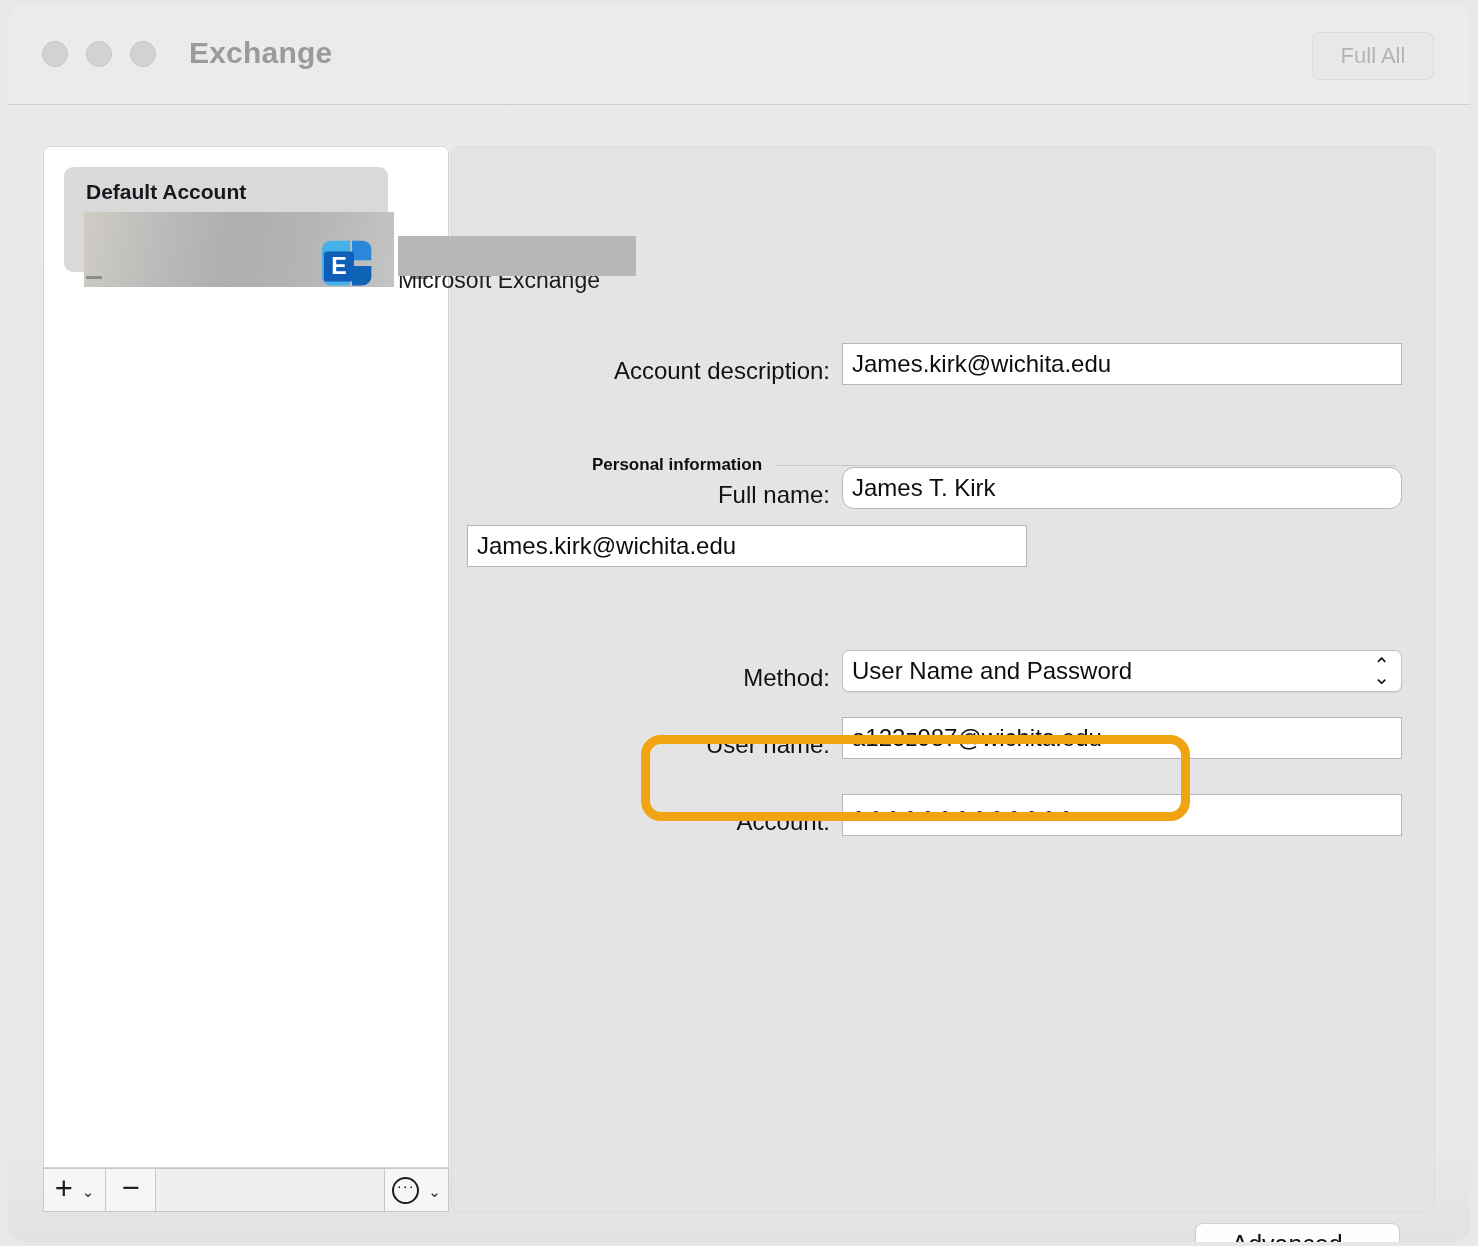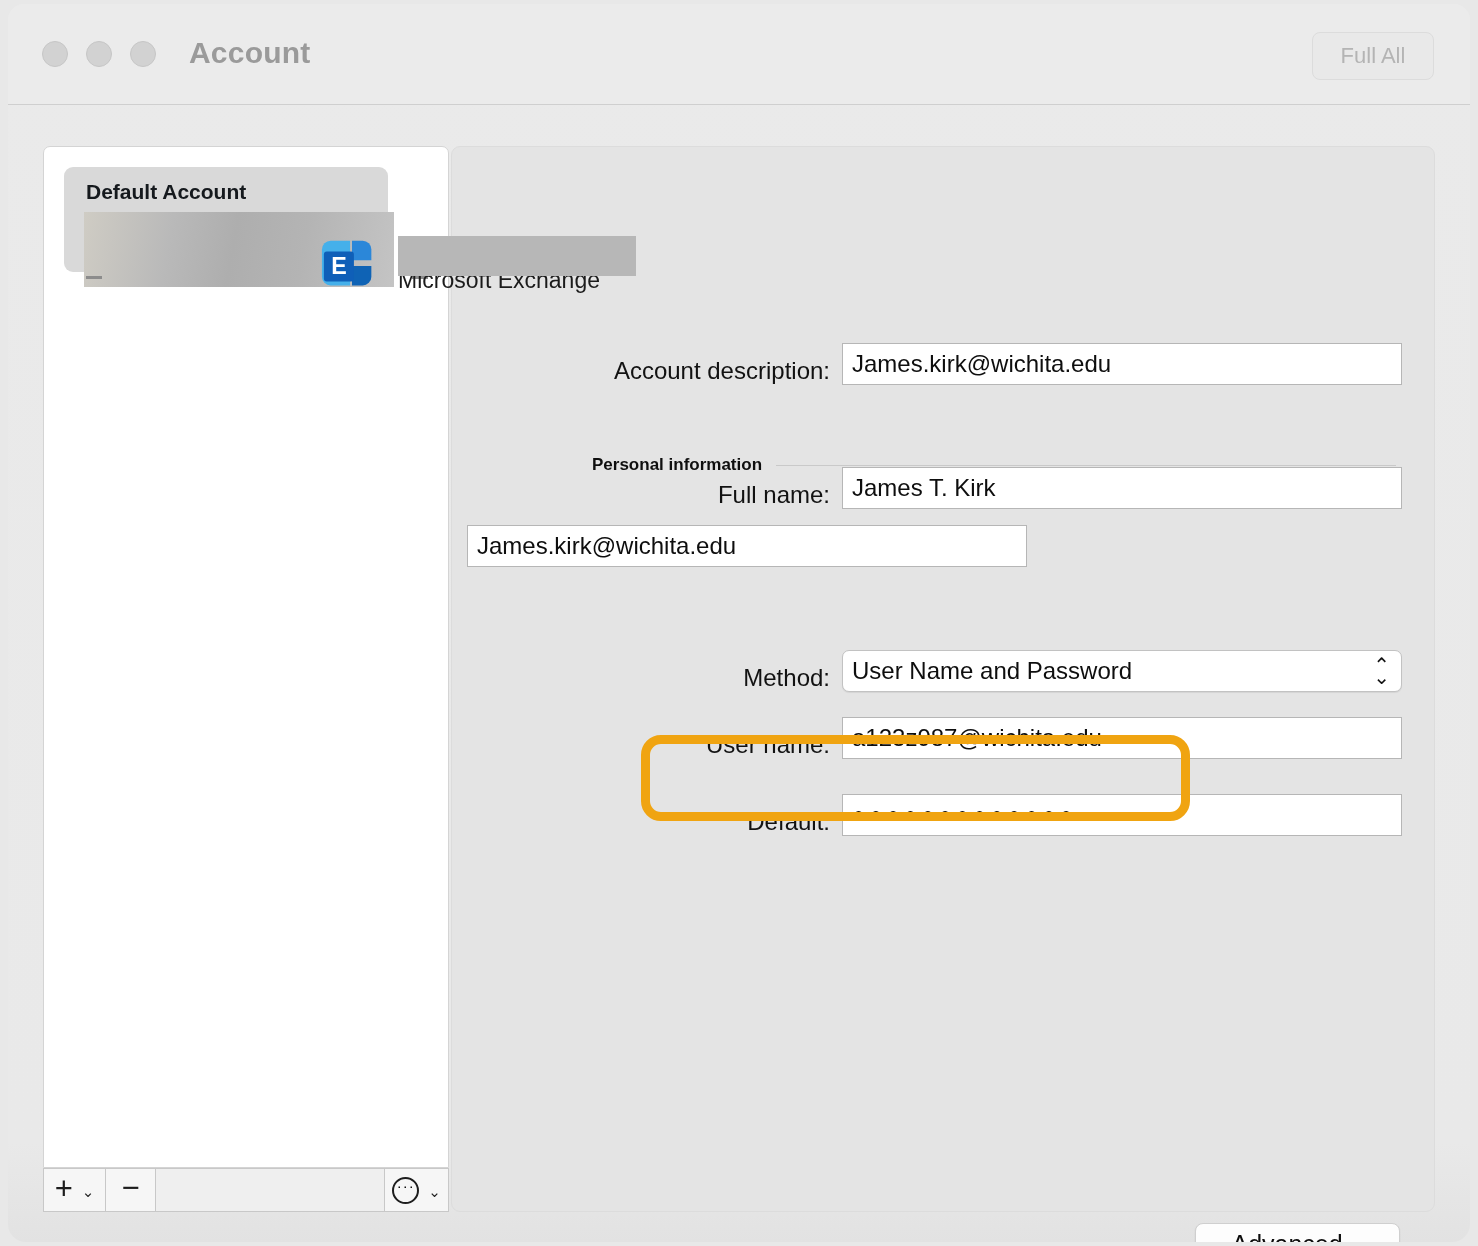--- a/index.html
+++ b/index.html
@@ -301,21 +301,21 @@
 <body>
 
 <div class="window">
 
   <div class="titlebar">
     <div class="traffic">
       <span class="light"></span>
       <span class="light"></span>
       <span class="light"></span>
     </div>
-    <div class="win-title">Account</div>
+    <div class="win-title">Exchange</div>
     <div class="show-all">Full All</div>
   </div>
 
   <div class="content">
 
     <div class="sidebar">
       <div class="acct-row">
         <div class="acct-row-title">Default Account</div>
         <div class="acct-row-redaction"></div>
         <div class="row-tick l"></div>
@@ -360,21 +360,21 @@
       <span class="field" style="width:560px; margin-left:12px;">James.kirk@wichita.edu</span>
     </div>
 
     <div class="section" style="left:584px; top:350px;">
       <span class="section-label">Personal information</span>
       <span class="section-rule"></span>
     </div>
 
     <div class="row" style="left:447px; top:362px;">
       <span class="lbl" style="width:375px;">Full name:</span>
-      <span class="field" style="width:560px; margin-left:12px;">James T.  Kirk</span>
+      <span class="field" style="width:560px; margin-left:12px;border-radius:12px;">James T.  Kirk</span>
     </div>
 
     <div class="row" style="left:447px; top:420px;">
       <span class="field" style="width:560px; margin-left:12px;">James.kirk@wichita.edu</span>
     </div>
 
 
     <div class="row" style="left:447px; top:545px;">
       <span class="lbl" style="width:375px;">Method:</span>
       <span class="field popup" style="margin-left:12px;">
@@ -385,21 +385,21 @@
         </span>
       </span>
     </div>
 
     <div class="row" style="left:447px; top:612px;">
       <span class="lbl" style="width:375px;">User name:</span>
       <span class="field" style="width:560px; margin-left:12px;">a123z987@wichita.edu</span>
     </div>
 
     <div class="row" style="left:447px; top:689px;">
-      <span class="lbl" style="width:375px;">Default:</span>
+      <span class="lbl" style="width:375px;">Account:</span>
       <span class="field dots" style="width:560px; margin-left:12px;">●●●●●●●●●●●●●</span>
     </div>
 
     <div class="highlight"></div>
 
     <div class="advanced">Advanced...</div>
 
   </div>
 </div>
 

